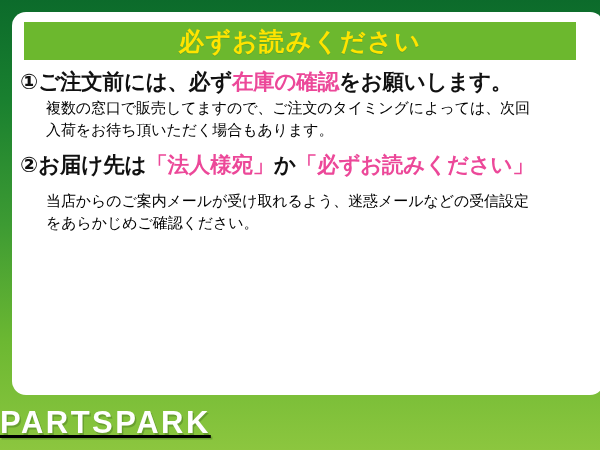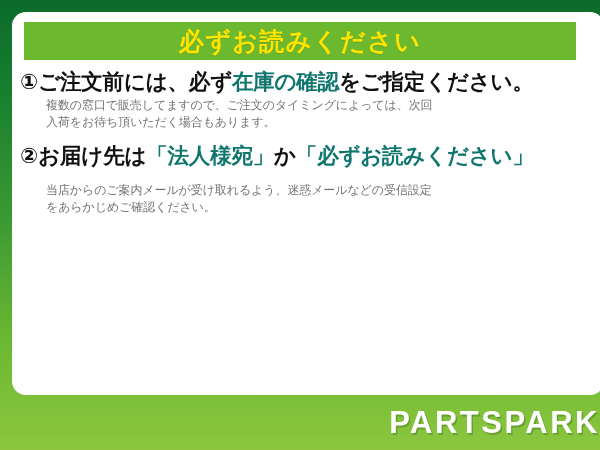--- a/index.html
+++ b/index.html
@@ -75,34 +75,33 @@
   }
   .item-head {
     color: #111111;
     font-size: 21.5px;
     font-weight: bold;
     line-height: 1.18;
     letter-spacing: -0.2px;
     white-space: nowrap;
   }
   .hl {
-    color: #0f766e;
+    color: #ec4899;
   }
   .item-head .num {
     letter-spacing: 0;
   }
   .item-sub {
-    color: #737373;
-    font-size: 12px;
+    color: #000000;
+    font-size: 15px;
     line-height: 1.42;
     margin-left: 26px;
     margin-top: 2px;
     letter-spacing: -0.1px;
     white-space: nowrap;
-    font-family: Liberation Serif, serif;
   }
   .item-sub div {
     white-space: nowrap;
   }
   .indent {
     display: inline-block;
     margin-left: 26px;
   }
 
   
@@ -112,21 +111,22 @@
 
   
   .footer {
     position: absolute;
     left: 0;
     bottom: 0;
     width: 600px;
     height: 55px;
     display: flex;
     align-items: center;
-    justify-content: flex-end;
+    justify-content: flex-start;
+    text-decoration: underline;
   }
   .brand {
     color: #ffffff;
     font-size: 31px;
     font-weight: bold;
     letter-spacing: 2.5px;
     line-height: 1;
     text-shadow: 1.5px 1.5px 0 rgba(40,80,20,0.30);
   }
 </style>
@@ -138,21 +138,21 @@
   <div class="card">
 
     <div class="banner">
       <div class="banner-title">必ずお読みください</div>
     </div>
 
     <div class="items">
 
       <div class="item item-1">
         <div class="item-head">
-          <span class="num">①</span><span>ご注文前には、必ず</span><span class="hl">在庫の確認</span><span>をご指定ください。</span>
+          <span class="num">①</span><span>ご注文前には、必ず</span><span class="hl">在庫の確認</span><span>をお願いします。</span>
         </div>
         <div class="item-sub">
           <div>複数の窓口で販売してますので、ご注文のタイミングによっては、次回</div>
           <div>入荷をお待ち頂いただく場合もあります。</div>
         </div>
       </div>
 
       <div class="item item-2">
         <div class="item-head">
           <span class="num">②</span><span>お届け先は</span><span class="hl">「法人様宛」</span><span>か</span><span class="hl">「必ずお読みください」</span>

